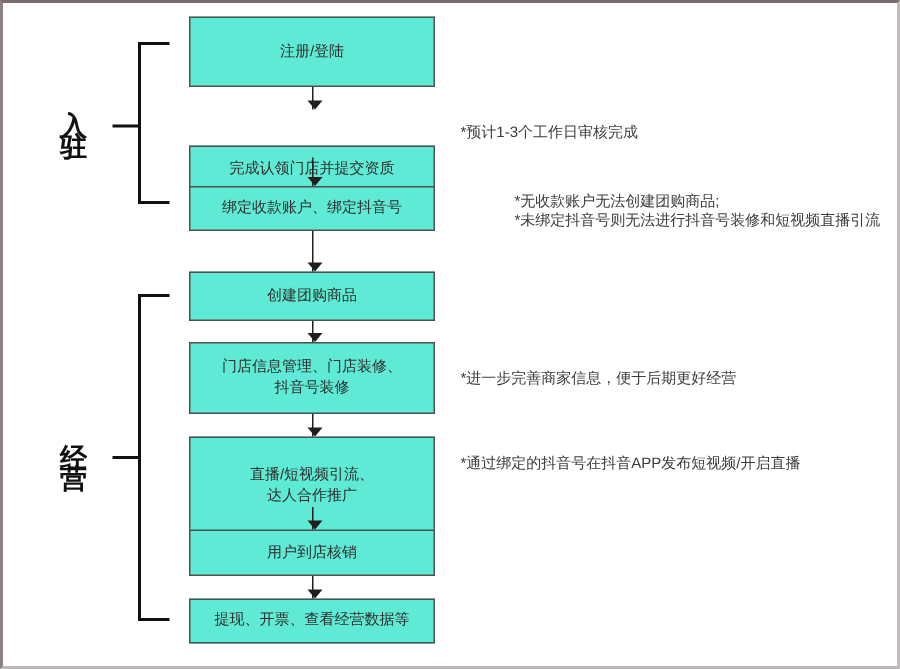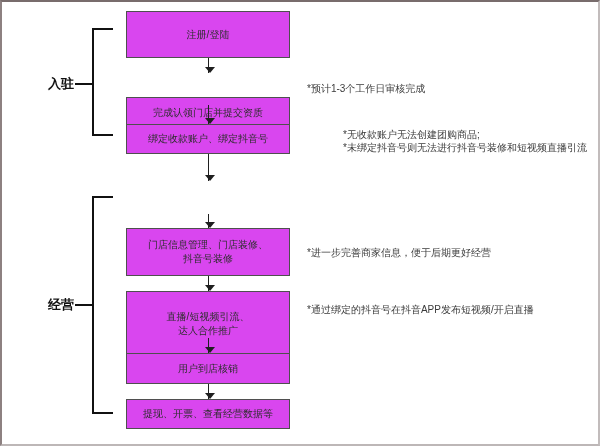--- a/index.html
+++ b/index.html
@@ -15,21 +15,21 @@
     border-bottom: 2px solid #bdb7b7;
     font-family: "Liberation Sans", "DejaVu Sans", sans-serif;
     overflow: hidden;
   }
   .step {
     position: absolute;
     left: 124px;
     width: 164px;
     box-sizing: border-box;
     border: 1px solid #4f4f4f;
-    background: #d946ef;
+    background: #5eead4;
     color: #2e2e2e;
     font-size: 10px;
     line-height: 14px;
     display: flex;
     align-items: center;
     justify-content: center;
     text-align: center;
     white-space: pre-line;
   }
   .arrow {
@@ -47,22 +47,22 @@
     height: 0;
     border-left: 5px solid transparent;
     border-right: 5px solid transparent;
     border-top: 6px solid #1f1f1f;
   }
   .bline { position: absolute; background: #111111; }
   .group-label {
     position: absolute;
     left: 38px;
     width: 34px;
-    text-align: right;
-    font-size: 13px;
+    text-align: left;
+    font-size: 18px;
     font-weight: bold;
     color: #111111;
     line-height: 14px;
   }
   .note {
     position: absolute;
     left: 305px;
     color: #3b3b3b;
     font-size: 10px;
     line-height: 12.5px;
@@ -82,20 +82,21 @@
 
   <div class="group-label" style="top:296px;">经营</div>
   <div class="bline" style="left:73px; top:302px; width:17px; height:2px;"></div>
   <div class="bline" style="left:90px; top:194px; width:2px; height:218px;"></div>
   <div class="bline" style="left:90px; top:194px; width:21px; height:2px;"></div>
   <div class="bline" style="left:90px; top:410px; width:21px; height:2px;"></div>
 
   <div class="step" style="top:9px;   height:47px;">注册/登陆</div>
   <div class="step" style="top:71px;  height:32px;margin-top:24px;">完成认领门店并提交资质</div>
   <div class="step" style="top:122px; height:30px;">绑定收款账户、绑定抖音号</div>
+  <div class="step" style="top:179px; height:33px;">创建团购商品</div>
   <div class="step" style="top:226px; height:48px;">门店信息管理、门店装修、
 抖音号装修</div>
   <div class="step" style="top:289px; height:65px;">直播/短视频引流、
 达人合作推广</div>
   <div class="step" style="top:351px; height:31px;">用户到店核销</div>
   <div class="step" style="top:397px; height:30px;">提现、开票、查看经营数据等</div>
 
   <div class="arrow" style="top:56px;  height:15px;"></div>
   <div class="arrow" style="top:103px; height:19px;"></div>
   <div class="arrow" style="top:152px; height:27px;"></div>

